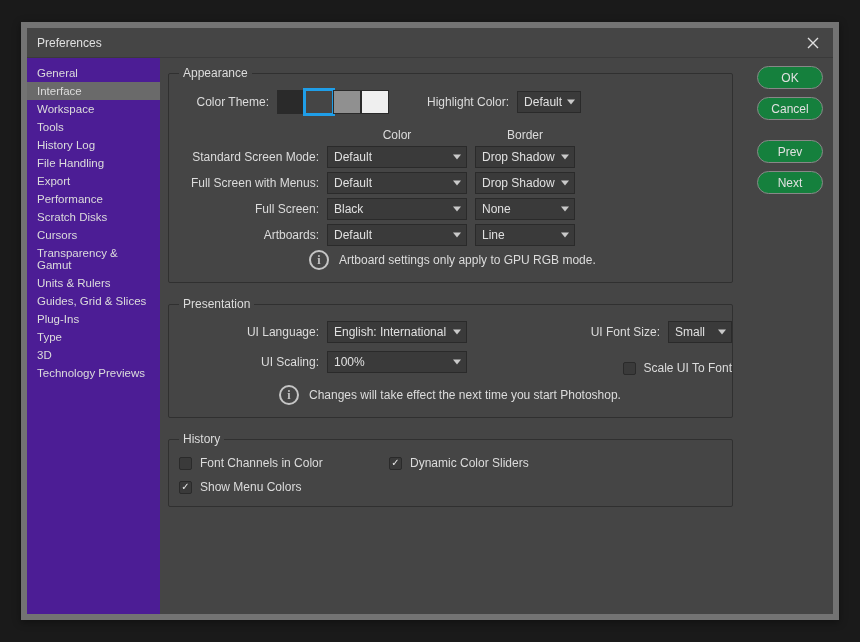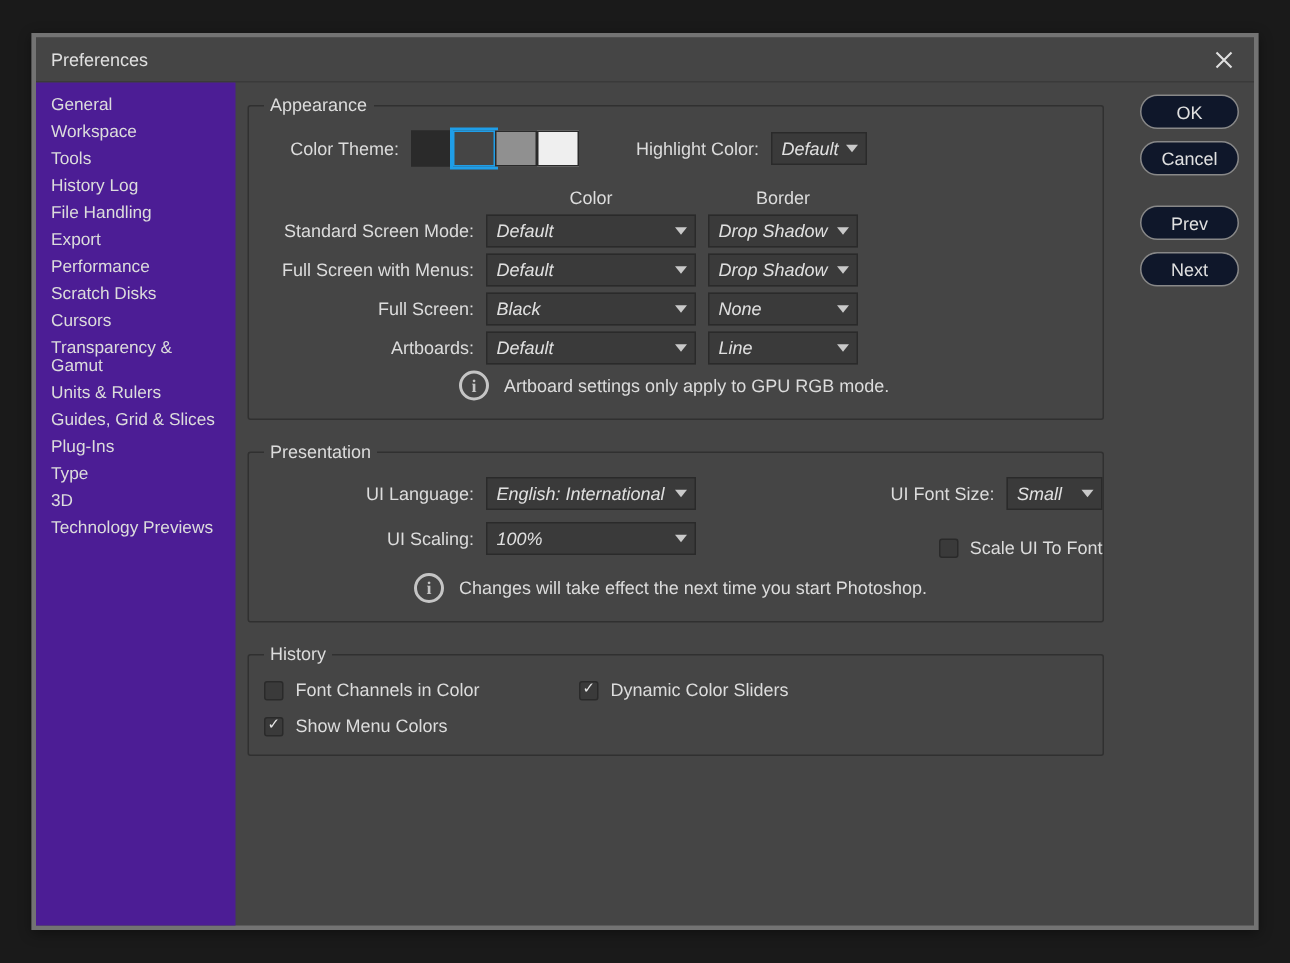--- a/index.html
+++ b/index.html
@@ -11,21 +11,21 @@
   width: 860px;
   height: 642px;
   overflow: hidden;
 }
 .top-bar { height: 22px; background: #1a1a1a; }
 .window {
   position: absolute;
   left: 21px; top: 22px;
   width: 818px; height: 598px;
   background: #454545;
-  border: 3px solid #737373;
+  border: 6px solid #737373;
   box-shadow: 0 2px 8px rgba(0,0,0,.4);
 }
 .titlebar {
   height: 30px;
   display: flex;
   align-items: center;
   padding: 0 10px;
   background: #454545;
   border-bottom: 1px solid #3a3a3a;
 }
@@ -74,21 +74,20 @@
 .dd {
   background: #3a3a3a;
   border: 1px solid #2a2a2a;
   height: 22px;
   display: flex; align-items: center;
   padding: 0 6px;
   color: #e0e0e0;
   font-size: 12px;
   cursor: pointer;
   position: relative;
-  font-style: italic;
 }
 .dd .caret {
   position: absolute; right: 5px; top: 50%; transform: translateY(-50%);
   width: 0; height: 0;
   border-left: 4px solid transparent;
   border-right: 4px solid transparent;
   border-top: 5px solid #c9c9c9;
 }
 .hdr { font-size: 12px; color: #dcdcdc; text-align: center; }
 .info-row { display: flex; align-items: center; gap: 10px; margin-top: 4px; padding-left: 130px; }
@@ -113,21 +112,21 @@
   content: "✓"; font-size: 10px; line-height: 1; color: #e8e8e8;
 }
 .btn-col {
   width: 92px;
   padding: 8px 10px 0 0;
   display: flex; flex-direction: column; gap: 8px;
   align-items: flex-end;
 }
 .btn {
   width: 66px; height: 23px;
-  background: #0f172a;
+  background: #15803d;
   border: 1px solid #888;
   border-radius: 12px;
   color: #e0e0e0;
   font-size: 12px;
   display: flex; align-items: center; justify-content: center;
   cursor: pointer;
 }
 .grid-modes {
   display: grid;
   grid-template-columns: 140px 140px 100px;
@@ -151,20 +150,21 @@
     <div class="title">Preferences</div>
     <div class="close-x">
       <svg width="12" height="12" viewBox="0 0 12 12">
           <path d="M1 1 L11 11 M11 1 L1 11" stroke="#e0e0e0" stroke-width="1.4"></path>
         </svg>
     </div>
   </div>
   <div class="body">
     <div class="sidebar" id="sidebar">
         <div class="side-item">General</div>
+        <div class="side-item selected">Interface</div>
         <div class="side-item">Workspace</div>
         <div class="side-item">Tools</div>
         <div class="side-item">History Log</div>
         <div class="side-item">File Handling</div>
         <div class="side-item">Export</div>
         <div class="side-item">Performance</div>
         <div class="side-item">Scratch Disks</div>
         <div class="side-item">Cursors</div>
         <div class="side-item">Transparency &amp; Gamut</div>
         <div class="side-item">Units &amp; Rulers</div>

